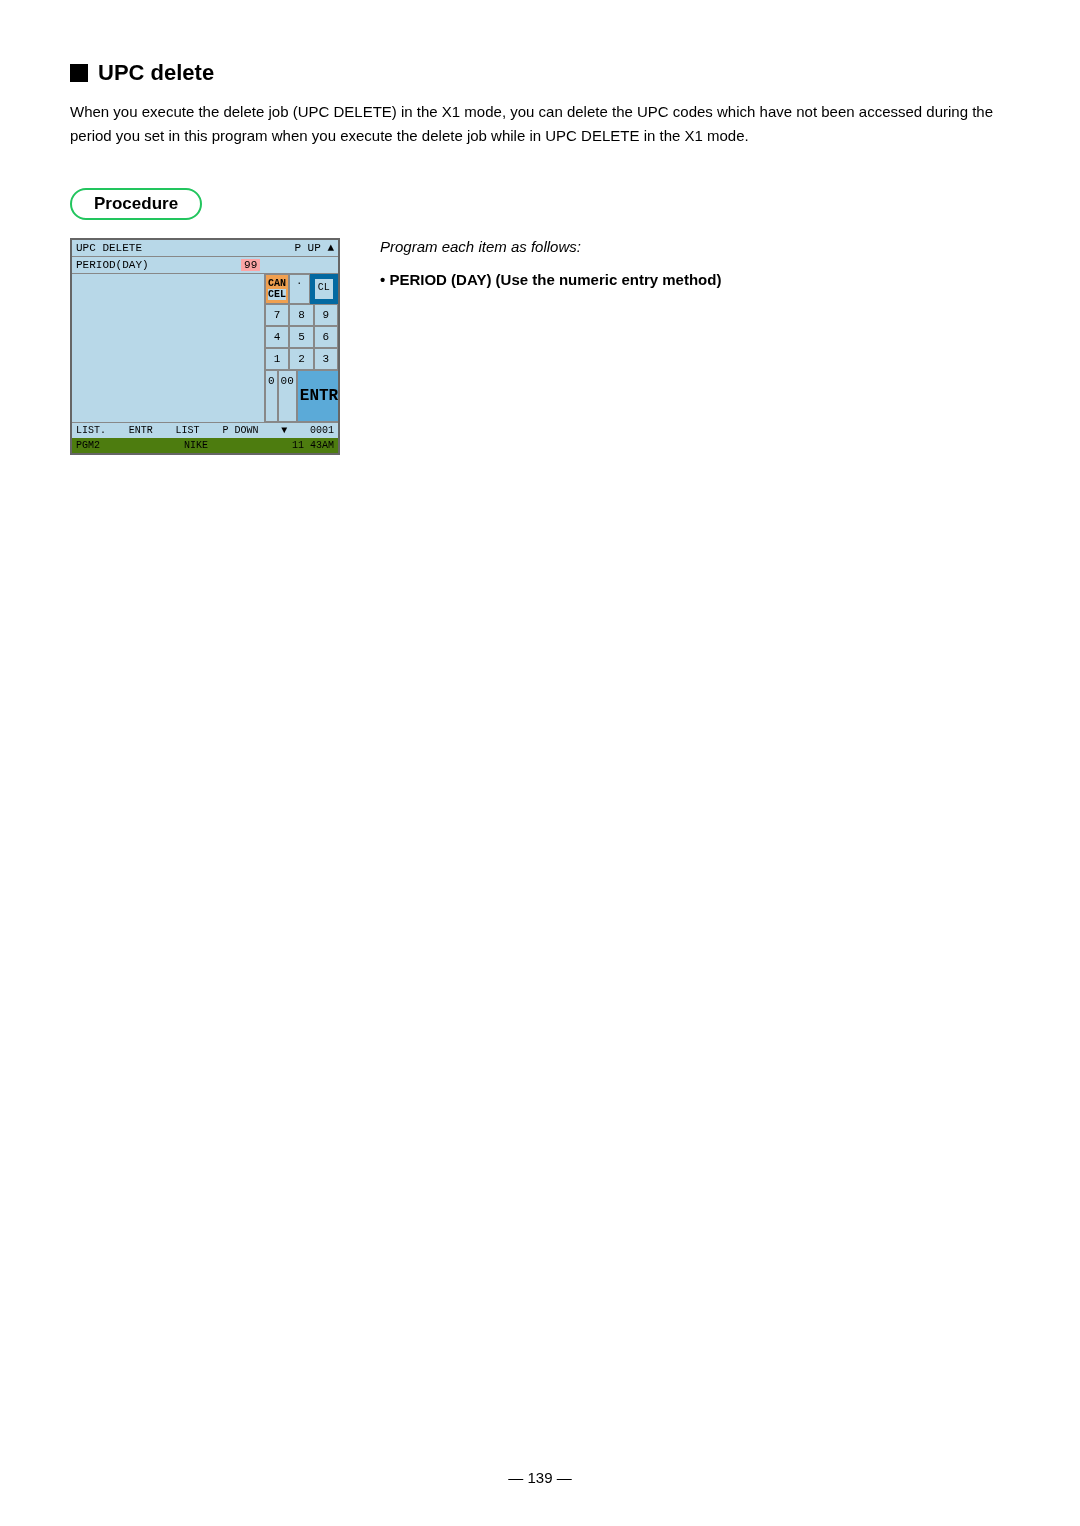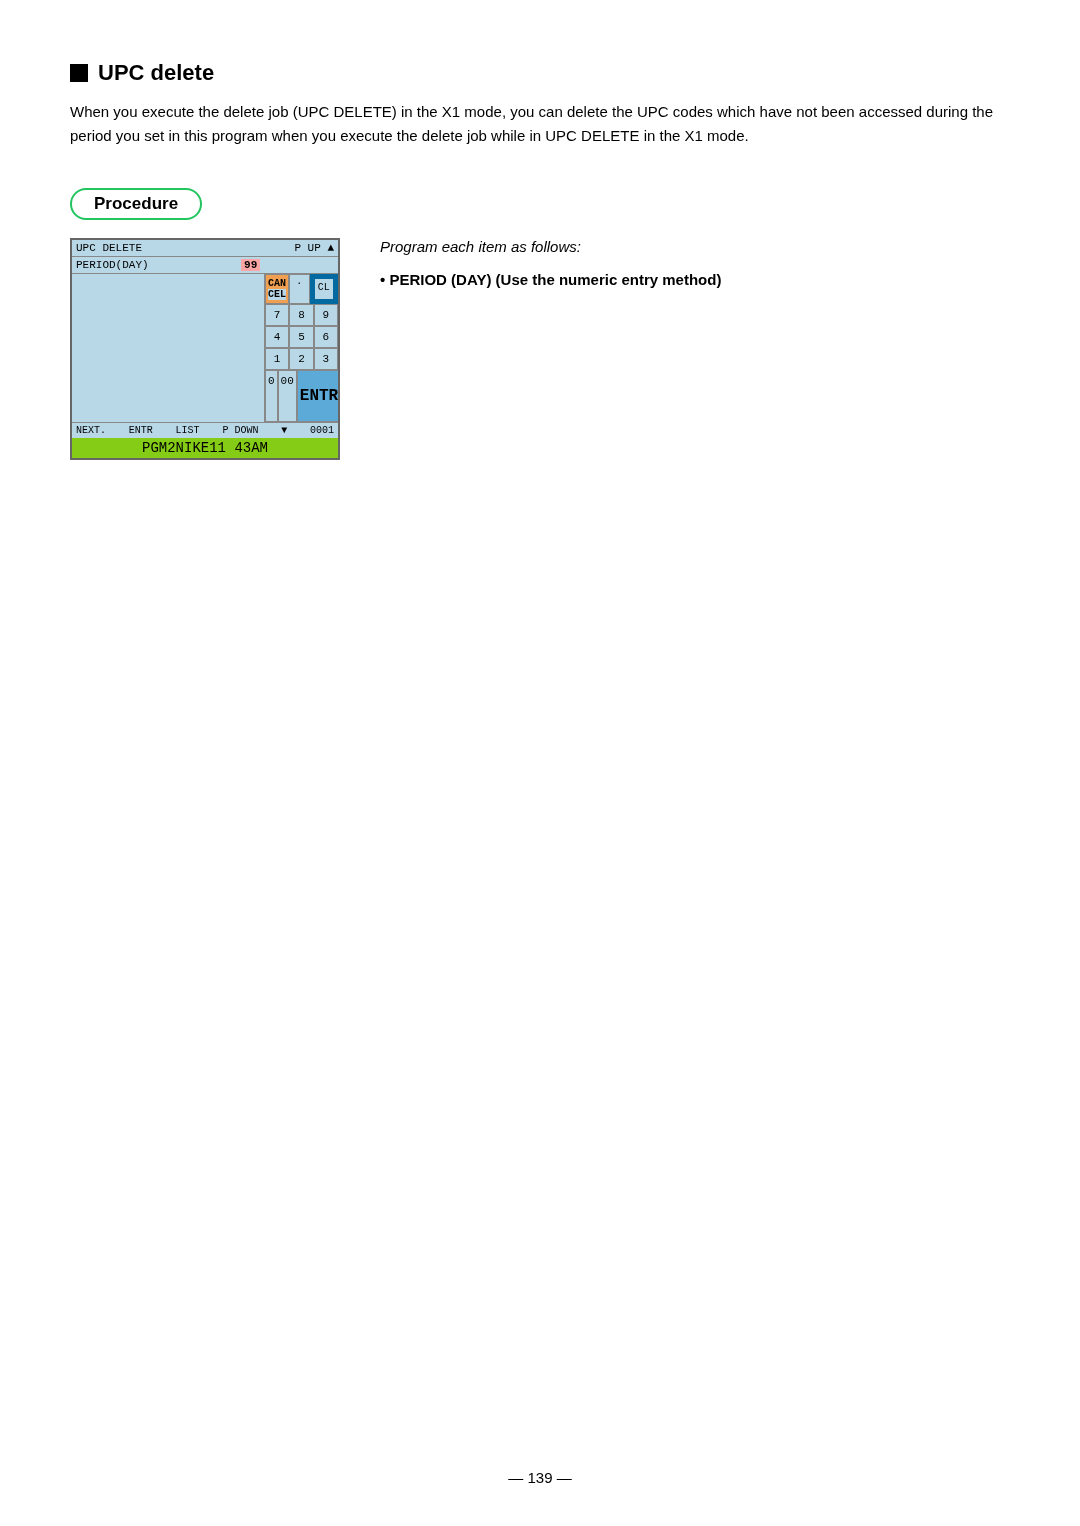--- a/index.html
+++ b/index.html
@@ -146,30 +146,30 @@
     }
     .pos-footer {
       background: #b8d8e8;
       border-top: 1px solid #888;
       padding: 2px 4px;
       font-size: 10px;
       display: flex;
       justify-content: space-between;
     }
     .pos-footer-bottom {
-      background: #84cc16;
-      padding: 2px 4px;
-      font-size: 14px;
-      display: flex;
-      justify-content: center;
+      background: #4d7c0f;
+      padding: 2px 4px;
+      font-size: 10px;
+      display: flex;
+      justify-content: space-between;
     }
     .period-value {
       background: #fca5a5;
       padding: 0 3px;
-      font-weight: bold;
+      font-weight: normal;
     }
     .program-text {
       font-size: 15px;
       margin-bottom: 16px;
       font-style: italic;
     }
     .period-heading {
       font-size: 15px;
       font-weight: bold;
       margin-bottom: 8px;
@@ -259,21 +259,21 @@
 
             <div class="numpad-row">
               <div class="numpad-cell">0</div>
               <div class="numpad-cell">00</div>
               <div class="numpad-entr">ENTR</div>
             </div>
           </div>
         </div>
 
         <div class="pos-footer">
-          <span>NEXT.</span>
+          <span>LIST.</span>
           <span>ENTR</span>
           <span>LIST</span>
           <span>P DOWN</span>
           <span>▼</span>
           <span>0001</span>
         </div>
 
         <div class="pos-footer-bottom">
           <span>PGM2</span>
           <span>NIKE</span>

